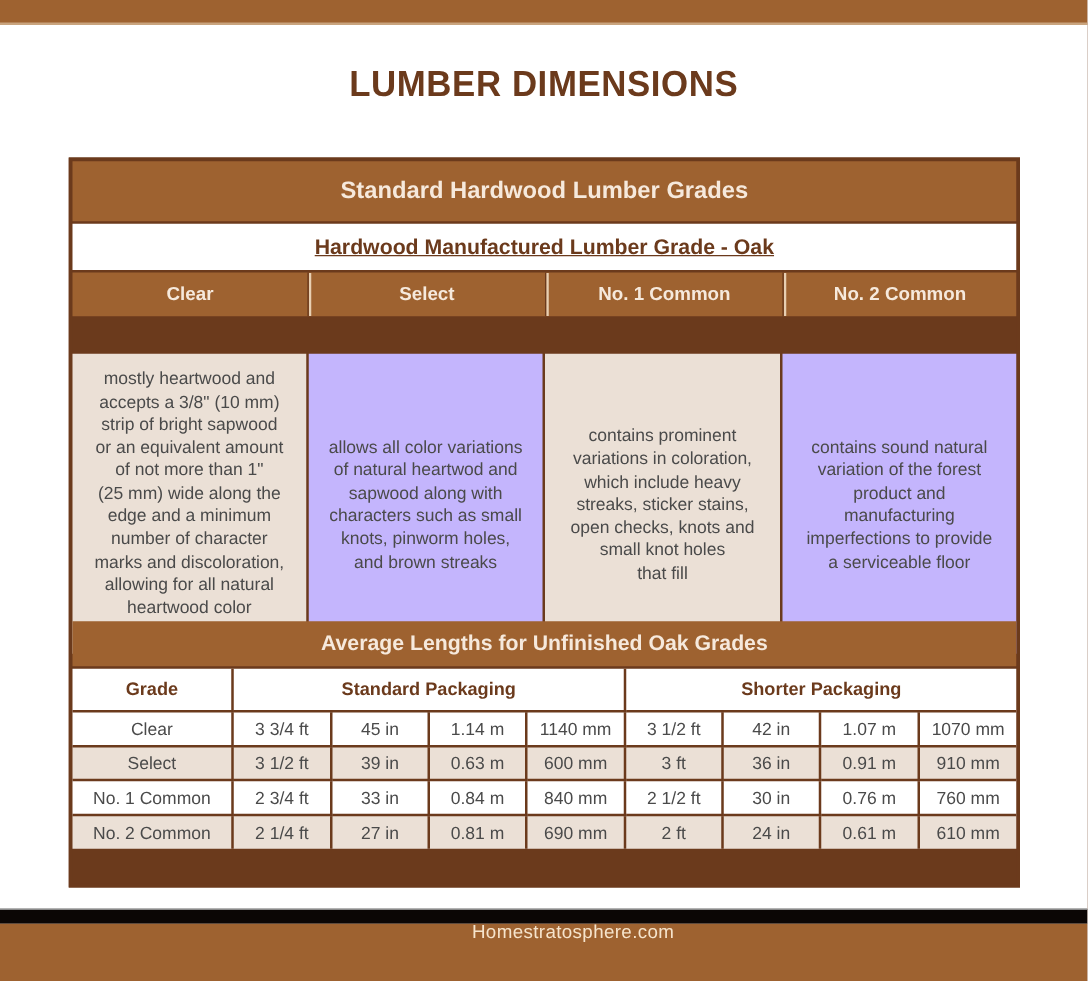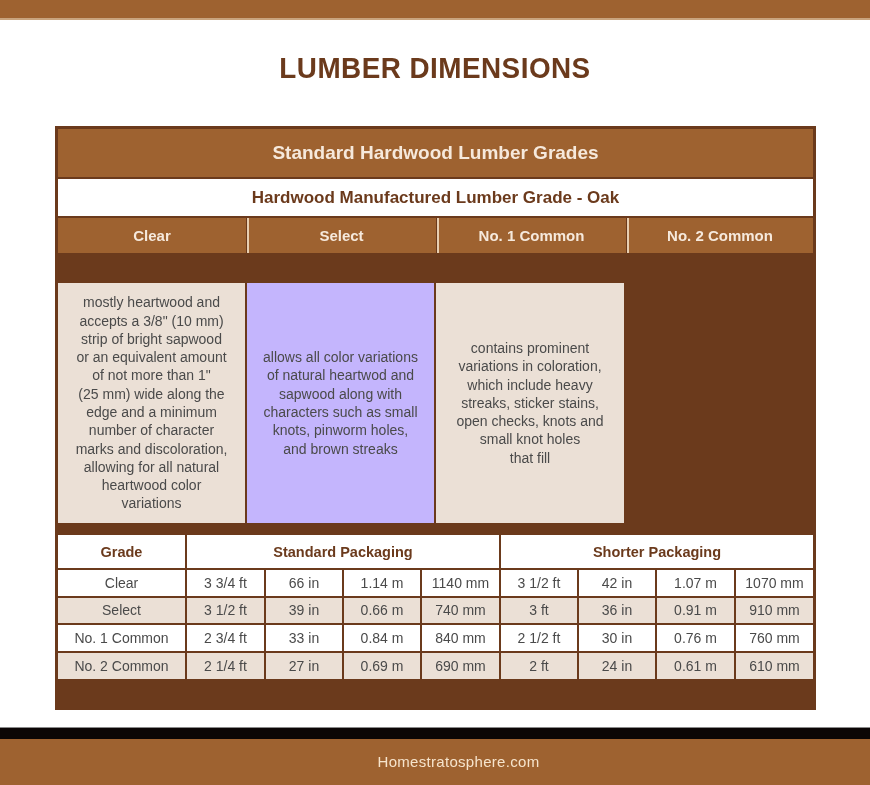--- a/index.html
+++ b/index.html
@@ -14,21 +14,21 @@
 
   .table-frame { position: absolute; left: 55px; top: 126px; width: 761px; height: 584px;
     border: 3px solid #6b3a1c; background: #6b3a1c; }
 
   .band { position: absolute; left: 0; width: 755px; display: flex; align-items: center; justify-content: center;
     font-weight: bold; }
   .band-brown { background: #9e6230; color: #f6e9dc; }
   .band-white { background: #ffffff; color: #6b3a1c; }
 
   .t-title { top: 0; height: 48px; font-size: 19px; }
-  .t-sub { top: 50px; height: 37px; font-size: 17px; }
+  .t-sub { top: 50px; height: 37px; font-size: 17px; text-decoration: underline; }
 
   .grade-head-row { position: absolute; top: 89px; left: 0; width: 755px; height: 35px; display: flex; }
   .grade-head { height: 35px; background: #9e6230; color: #f6e9dc; font-weight: bold; font-size: 15px;
     display: flex; align-items: center; justify-content: center; }
   .grade-head + .grade-head { border-left: 1px solid #6b3a1c; box-shadow: inset 2px 0 0 #e8cfb2; }
 
   .desc-row { position: absolute; top: 126px; left: 0; width: 755px; height: 240px; display: flex; gap: 2px; }
   .desc-cell { height: 240px; display: flex; align-items: center; justify-content: center; text-align: center;
     font-size: 14px; line-height: 18.3px; color: #4a4a4a; padding: 0 0; white-space: pre-line; margin-top: 28px; }
   .desc-shaded { background: #ebe0d6; }
@@ -42,21 +42,21 @@
   .len-table td { height: 27.5px; }
   .len-table tr.row-white td { background: #ffffff; }
   .len-table tr.row-shaded td { background: #ebe0d6; }
   .len-table tr:first-child th { border-top: none; }
   .len-table tr td:first-child, .len-table tr th:first-child { border-left: none; }
   .len-table tr td:last-child, .len-table tr th:last-child { border-right: none; }
   .len-table tr:last-child td { border-bottom: none; }
 
   .footer-dark { position: absolute; left: 0; top: 727px; width: 870px; height: 12px; background: #0b0605; border-top: 1px solid #8a8a8a; }
   .footer { position: absolute; left: 0; top: 739px; width: 870px; height: 46px; background: #9e6230;
-    display: flex; align-items: center; justify-content: center; padding-left: 47px; }
+    display: flex; justify-content: center; padding-left: 47px; }
   .footer-text { color: #f6e4cc; font-size: 15px; letter-spacing: 0.3px; margin-top: -2px; }
 </style>
 </head>
 <body>
 
 <div class="top-bar"></div>
 
 <h1 class="page-title">LUMBER DIMENSIONS</h1>
 
 <div class="table-frame">
@@ -89,22 +89,29 @@
 characters such as small
 knots, pinworm holes,
 and brown streaks</div>
     <div class="desc-cell desc-shaded" style="width:188px">contains prominent
 variations in coloration,
 which include heavy
 streaks, sticker stains,
 open checks, knots and
 small knot holes
 that fill</div>
+    <div class="desc-cell desc-plain" style="width:187px">contains sound natural
+variation of the forest
+product and
+manufacturing
+imperfections to provide
+a serviceable floor</div>
   </div>
 
+  <div class="band band-brown t-avg">Average Lengths for Unfinished Oak Grades</div>
 
   <table class="len-table">
     <colgroup>
       <col style="width:128px">
         <col style="width:79px">
         <col style="width:78px">
         <col style="width:78px">
         <col style="width:79px">
       <col style="width:78px">
         <col style="width:78px">
@@ -113,55 +120,55 @@
     </colgroup>
     <tbody>
         <tr>
       <th>Grade</th>
       <th colspan="4">Standard Packaging</th>
       <th colspan="4">Shorter Packaging</th>
     </tr>
     <tr class="row-white">
       <td>Clear</td>
       <td>3 3/4 ft</td>
-      <td>66 in</td>
+      <td>45 in</td>
       <td>1.14 m</td>
       <td>1140 mm</td>
       <td>3 1/2 ft</td>
       <td>42 in</td>
       <td>1.07 m</td>
       <td>1070 mm</td>
     </tr>
     <tr class="row-shaded">
       <td>Select</td>
       <td>3 1/2 ft</td>
       <td>39 in</td>
-      <td>0.66 m</td>
-      <td>740 mm</td>
+      <td>0.63 m</td>
+      <td>600 mm</td>
       <td>3 ft</td>
       <td>36 in</td>
       <td>0.91 m</td>
       <td>910 mm</td>
     </tr>
     <tr class="row-white">
       <td>No. 1 Common</td>
       <td>2 3/4 ft</td>
       <td>33 in</td>
       <td>0.84 m</td>
       <td>840 mm</td>
       <td>2 1/2 ft</td>
       <td>30 in</td>
       <td>0.76 m</td>
       <td>760 mm</td>
     </tr>
     <tr class="row-shaded">
       <td>No. 2 Common</td>
       <td>2 1/4 ft</td>
       <td>27 in</td>
-      <td>0.69 m</td>
+      <td>0.81 m</td>
       <td>690 mm</td>
       <td>2 ft</td>
       <td>24 in</td>
       <td>0.61 m</td>
       <td>610 mm</td>
     </tr>
   </tbody>
     </table>
 </div>
 

